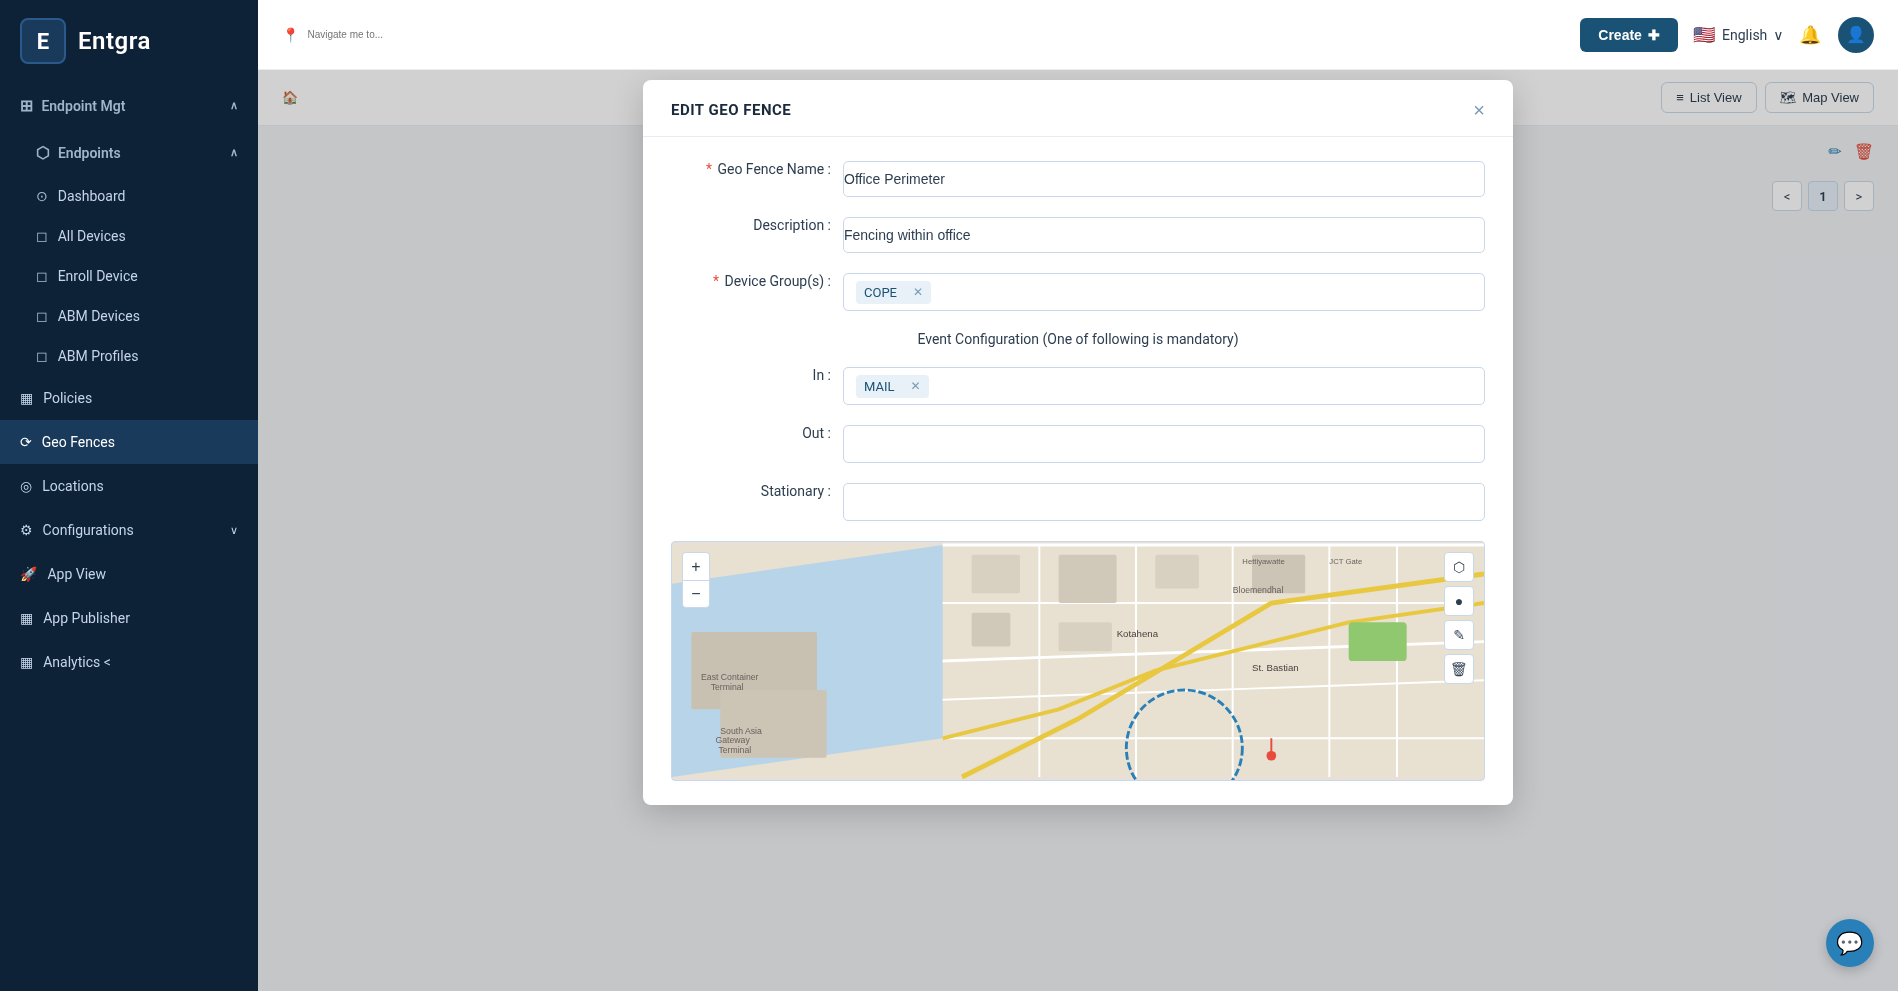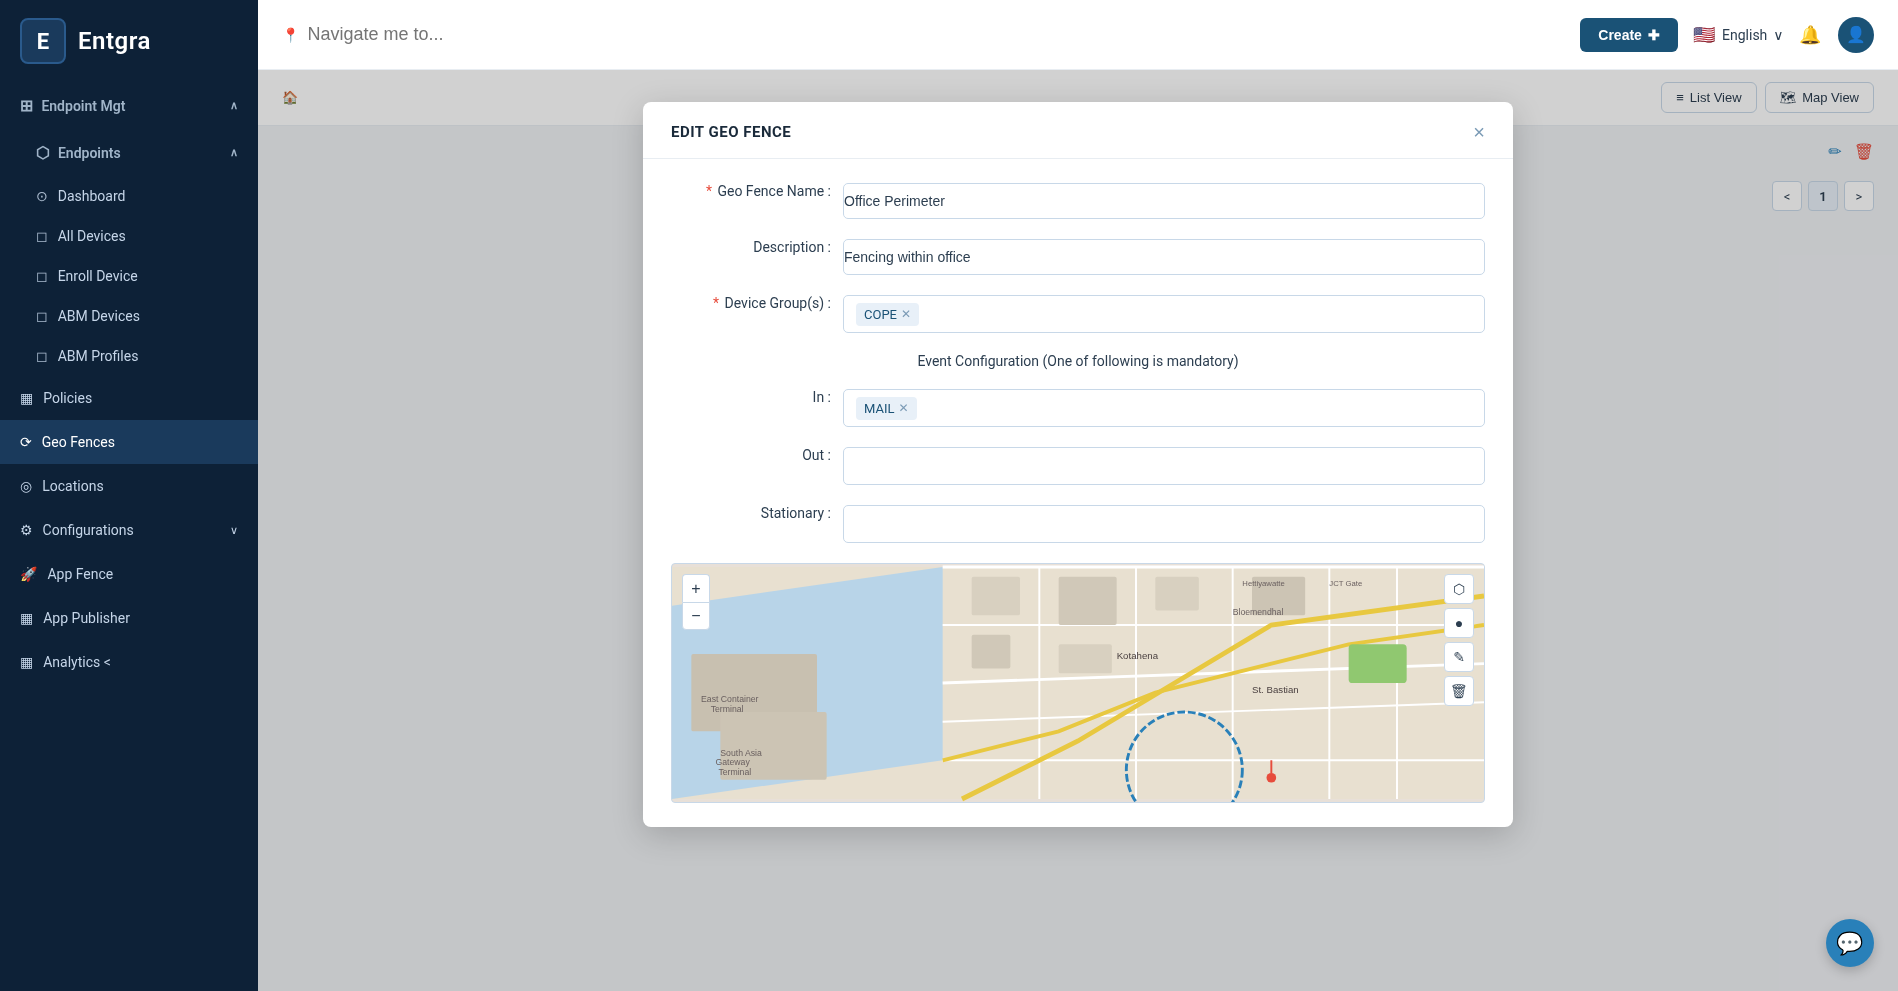--- a/index.html
+++ b/index.html
@@ -104,21 +104,21 @@
       display: flex;
       align-items: center;
       gap: 8px;
       flex: 1;
       max-width: 460px;
     }
     .nav-search-icon { color: #7a9ab5; font-size: 14px; }
     .nav-search-input {
       border: none;
       outline: none;
-      font-size: 18px;
+      font-size: 10px;
       color: #9ab0c4;
       width: 320px;
       background: transparent;
     }
     .header-spacer { flex: 1; }
     .create-btn {
       background: #1a5276;
       color: #fff;
       border: none;
       border-radius: 6px;
@@ -232,21 +232,20 @@
 
     
     .modal {
       background: #fff;
       border-radius: 8px;
       width: 870px;
       max-height: 880px;
       overflow-y: auto;
       box-shadow: 0 8px 32px rgba(0,0,0,0.18);
       position: relative;
-      margin-top: 22px;
     }
     .modal-header {
       padding: 20px 28px 16px;
       border-bottom: 1px solid #e8edf2;
       display: flex;
       align-items: center;
       justify-content: space-between;
     }
     .modal-title {
       font-size: 15px;
@@ -303,21 +302,21 @@
       flex-wrap: wrap;
     }
     .tag {
       background: #e8f0f8;
       border-radius: 4px;
       padding: 4px 8px;
       font-size: 13px;
       color: #1a5276;
       display: flex;
       align-items: center;
-      gap: 4px;
+      gap: 16px;
     }
     .tag-remove { cursor: pointer; color: #7a9ab5; font-size: 12px; }
     .event-config-label {
       text-align: center;
       font-size: 14px;
       color: #2c3e50;
       margin-bottom: 20px;
     }
 
     
@@ -470,21 +469,21 @@
     </div>
 
     <div class="sidebar-top-item">
       <span class="item-icon">⚙</span>
       <span>Configurations</span>
       <span class="chevron">∨</span>
     </div>
 
     <div class="sidebar-top-item">
       <span class="item-icon">🚀</span>
-      <span>App Fence</span>
+      <span>App View</span>
     </div>
 
     <div class="sidebar-top-item">
       <span class="item-icon">▦</span>
       <span>App Publisher</span>
     </div>
 
     <div class="sidebar-top-item">
       <span class="item-icon">▦</span>
       <span>Analytics &lt;</span>

